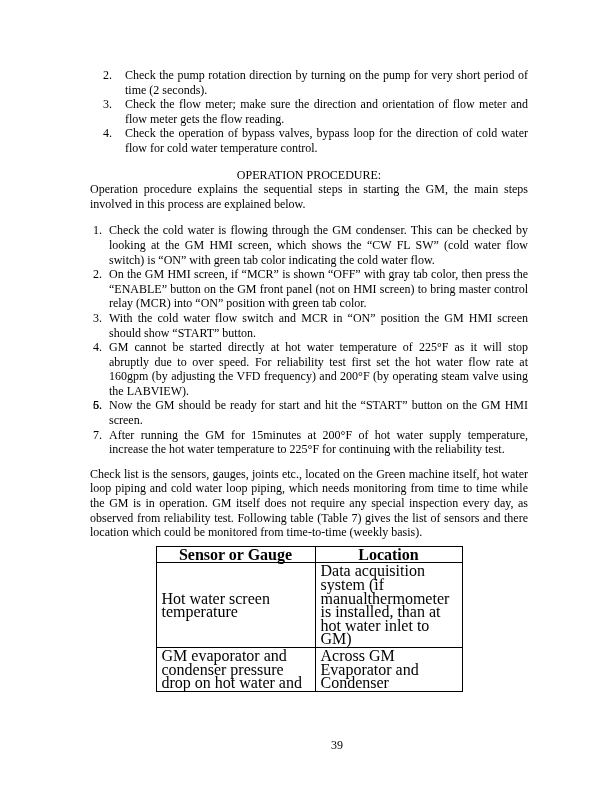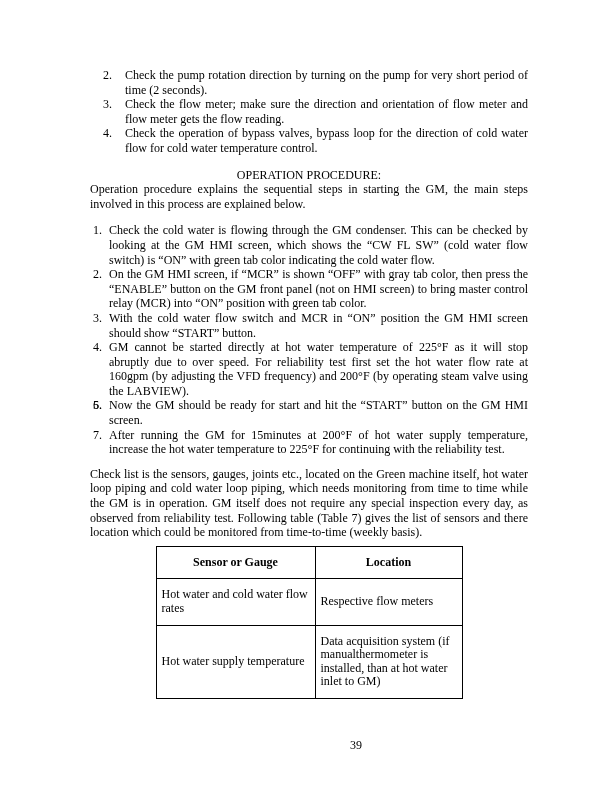--- a/index.html
+++ b/index.html
@@ -43,35 +43,35 @@
   }
   table.checklist {
     border-collapse: collapse;
     margin: 0 auto;
     width: 306px;
     table-layout: fixed;
   }
   table.checklist th,
   table.checklist td {
     border: 1px solid #000000;
-    padding: 9px 5px;
+    padding: 1px 5px;
     line-height: 13.6px;
     vertical-align: middle;
     text-align: left;
-    font-size: 12px;
+    font-size: 16px;
   }
   table.checklist th {
     font-weight: bold;
     text-align: center;
   }
   .col-sensor { width: 159px; }
   .col-location { width: 147px; }
   .pagenum {
     position: absolute;
-    left: 350px;
+    left: 331px;
     top: 738px;
   }
 </style>
 </head>
 <body>
 
 <div class="page">
   <div class="content">
 
     <div>
@@ -130,26 +130,26 @@
         <col class="col-location">
       </colgroup>
       <thead>
         <tr>
           <th>Sensor or Gauge</th>
           <th>Location</th>
         </tr>
       </thead>
       <tbody>
         <tr>
-          <td>Hot water and cold water flow rates</td>
-          <td>Respective flow meters</td>
+          <td>Hot water screen temperature</td>
+          <td>Data acquisition system (if manualthermometer is installed, than at hot water inlet to GM)</td>
         </tr>
         <tr>
-          <td>Hot water supply temperature</td>
-          <td>Data acquisition system (if manualthermometer is installed, than at hot water inlet to GM)</td>
+          <td>GM evaporator and condenser pressure drop on hot water and</td>
+          <td>Across GM Evaporator and Condenser</td>
         </tr>
       </tbody>
     </table>
 
   </div>
 
   <div class="pagenum">39</div>
 </div>
 
 </body></html>

